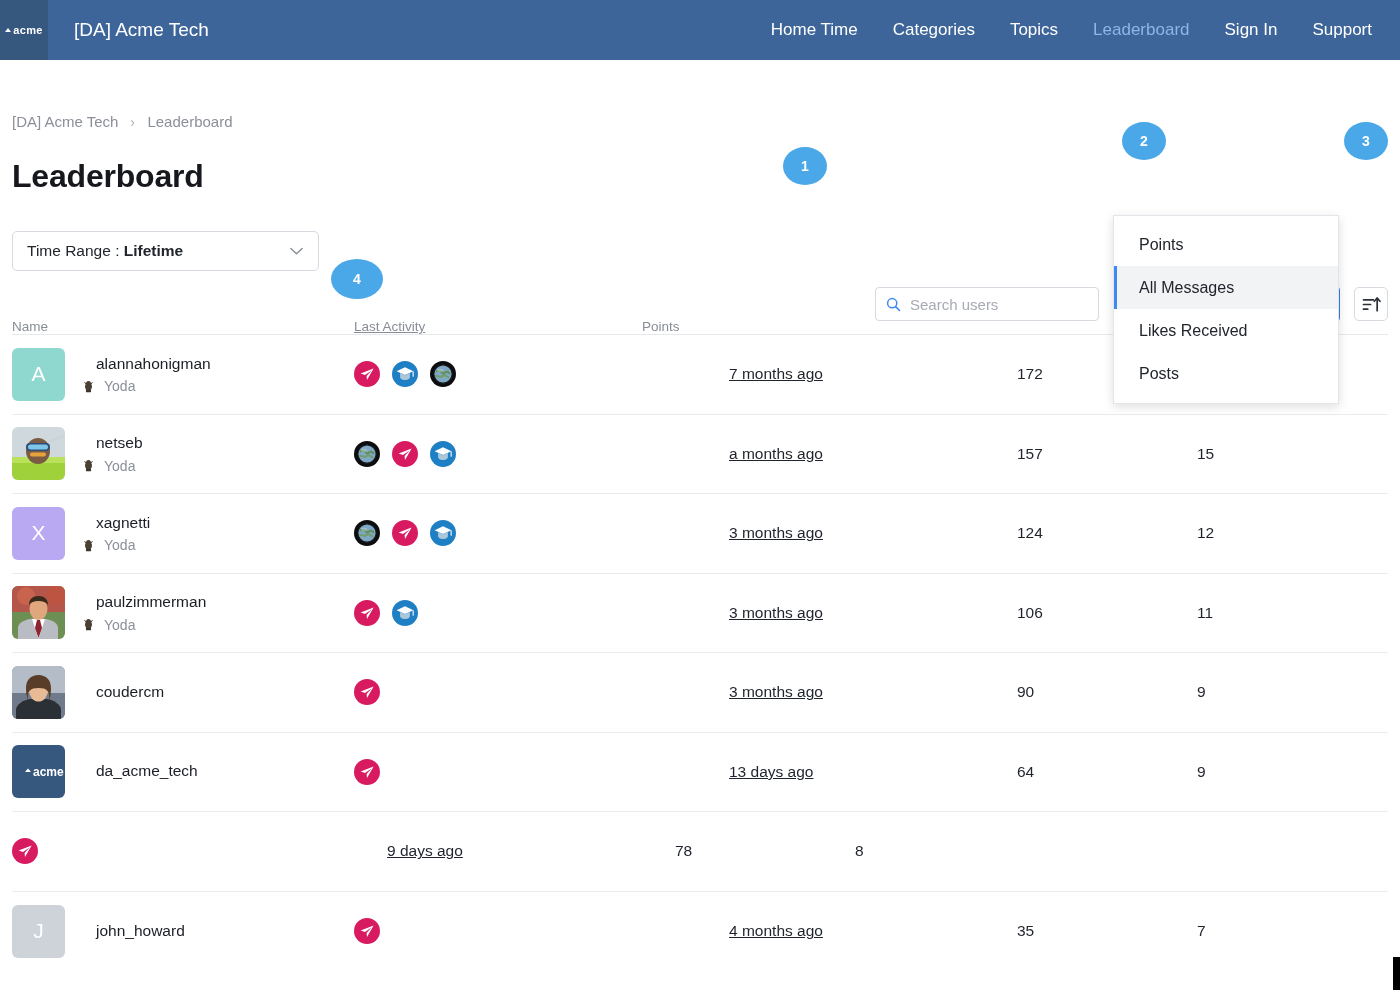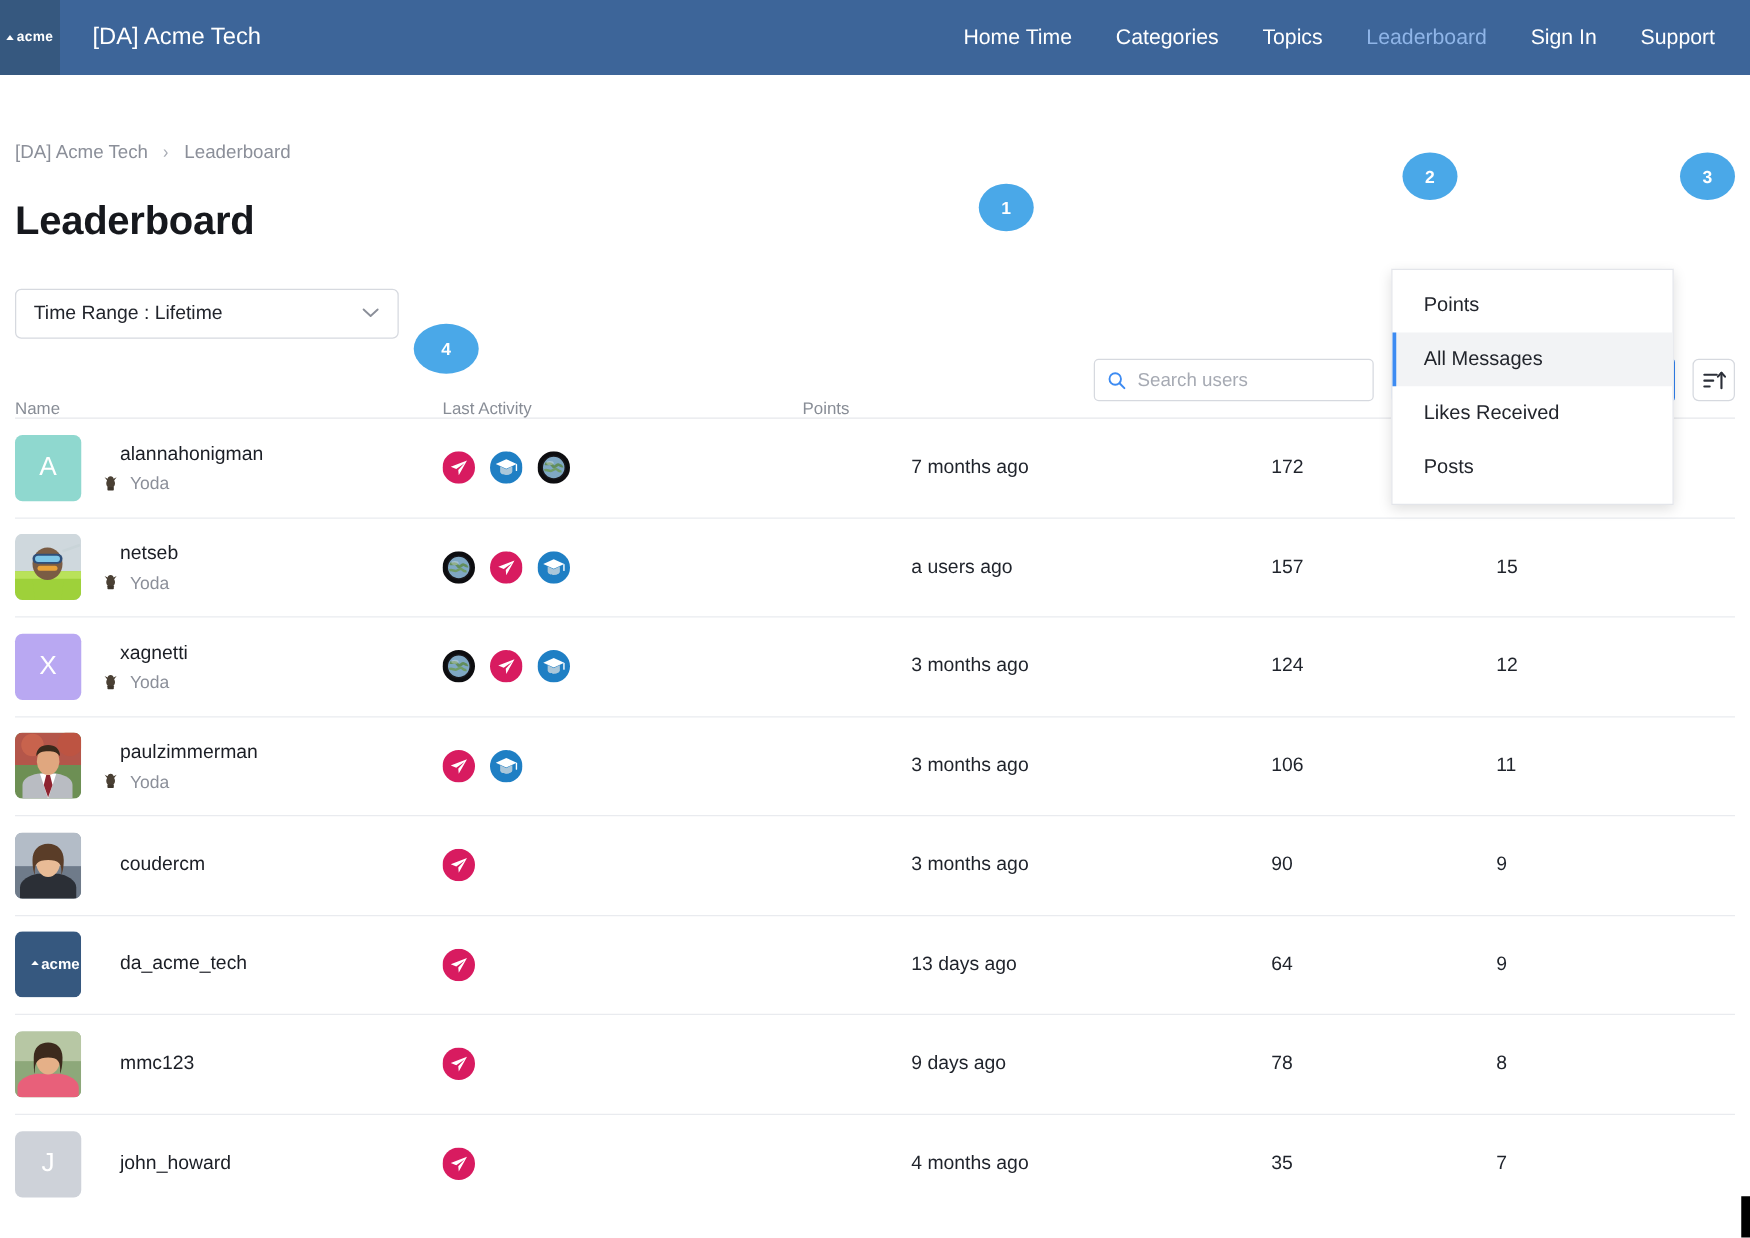--- a/index.html
+++ b/index.html
@@ -184,35 +184,35 @@
   .timerange {
     width: 307px; height: 40px;
     border: 1px solid #d6d9df;
     border-radius: 5px;
     background: #fff;
     display: flex; align-items: center; justify-content: space-between;
     padding: 0 14px;
     cursor: pointer;
   }
   .tr-text { font-size: 15.5px; color: #22252c; }
-  .tr-text b { font-weight: 400; margin-top: 39px; }
+  .tr-text b { font-weight: 700; margin-top: 39px; }
 
   
   .table { margin-top: 38px; width: 100%; }
   .thead {
     display: flex;
     align-items: flex-end;
     height: 26px;
     border-bottom: 1px solid #e6e8ec;
     font-size: 13.5px;
     color: #888d96;
   }
   .col-name     { width: 342px; flex: 0 0 342px; }
   .col-badges   { width: 375px; flex: 0 0 375px; }
-  .col-activity { width: 288px; flex: 0 0 288px; }
+  .col-activity { width: 288px; flex: 0 0 288px; text-decoration: underline; }
   .col-points   { width: 180px; flex: 0 0 180px; }
   .col-extra    { flex: 1 1 auto; }
 
   .row {
     display: flex;
     align-items: center;
     height: 79.5px;
     border-bottom: 1px solid #e9ebef;
     font-size: 15.5px;
     color: #1f232b;
@@ -427,21 +427,21 @@
             <span>
               <svg class="badge" viewBox="0 0 26 26">
                 <circle cx="13" cy="13" r="13" fill="#1f7fc4"></circle>
                 <path d="M13 6.3 4.6 10.2 13 14l8.4-3.8z" fill="#ffffff"></path>
                 <path d="M8.2 12.1v4.1c0 1.6 2.2 2.7 4.8 2.7s4.8-1.1 4.8-2.7v-4.1L13 14.6z" fill="#ffffff"></path>
                 <path d="M8.2 12.1v4.1c0 1.6 2.2 2.7 4.8 2.7s4.8-1.1 4.8-2.7v-4.1L13 14.6z" fill="#0f5e96" opacity=".35"></path>
                 <rect x="20.6" y="10.2" width="1.1" height="5.6" rx=".5" fill="#ffffff"></rect>
               </svg>
             </span>
           </div>
-          <div class="col-activity">a users ago</div>
+          <div class="col-activity">a months ago</div>
           <div class="col-points">157</div>
           <div class="col-extra">15</div>
         </div>
         <div class="row">
           <div class="col-name user-cell">
             <div class="avatar" style="background:#b9a8f2">X</div>
             <div>
               <div class="uname">xagnetti</div>
               <div class="urank">
                 <svg class="yoda-ico" viewBox="0 0 18 18">
@@ -577,35 +577,20 @@
                 <circle cx="13" cy="13" r="13" fill="#d81b60"></circle>
                 <path d="M19.6 7.4 6.6 12.4l4.4 1.7 6.6-4.6-5 5.4.4 4.2z" fill="#ffffff"></path>
               </svg>
             </span>
           </div>
           <div class="col-activity">13 days ago</div>
           <div class="col-points">64</div>
           <div class="col-extra">9</div>
         </div>
         <div class="row">
-          <div class="col-name user-cell">
-            <div class="avatar">
-              <svg viewBox="0 0 53 53">
-                <rect width="53" height="53" fill="#9fb58c"></rect>
-                <rect width="53" height="24" fill="#b7c7a4"></rect>
-                <rect y="24" width="53" height="29" fill="#8da87a"></rect>
-                <path d="M2 53v-8c0-6 8-10 15-11h19c7 1 15 5 15 11v8z" fill="#e8607a"></path>
-                <ellipse cx="26.5" cy="23" rx="9.5" ry="11.5" fill="#e5b088"></ellipse>
-                <path d="M15 21c0-8 5-12 11.5-12S38 13 38 21c0 7-1 11-2 13 1-10-2-13-9.5-13S15 24 16 34c-1-2-1-6-1-13z" fill="#3c2a1d"></path>
-              </svg>
-            </div>
-            <div>
-              <div class="uname">mmc123</div>
-            </div>
-          </div>
           <div class="col-badges badges">
             <span>
               <svg class="badge" viewBox="0 0 26 26">
                 <circle cx="13" cy="13" r="13" fill="#d81b60"></circle>
                 <path d="M19.6 7.4 6.6 12.4l4.4 1.7 6.6-4.6-5 5.4.4 4.2z" fill="#ffffff"></path>
               </svg>
             </span>
           </div>
           <div class="col-activity">9 days ago</div>
           <div class="col-points">78</div>

